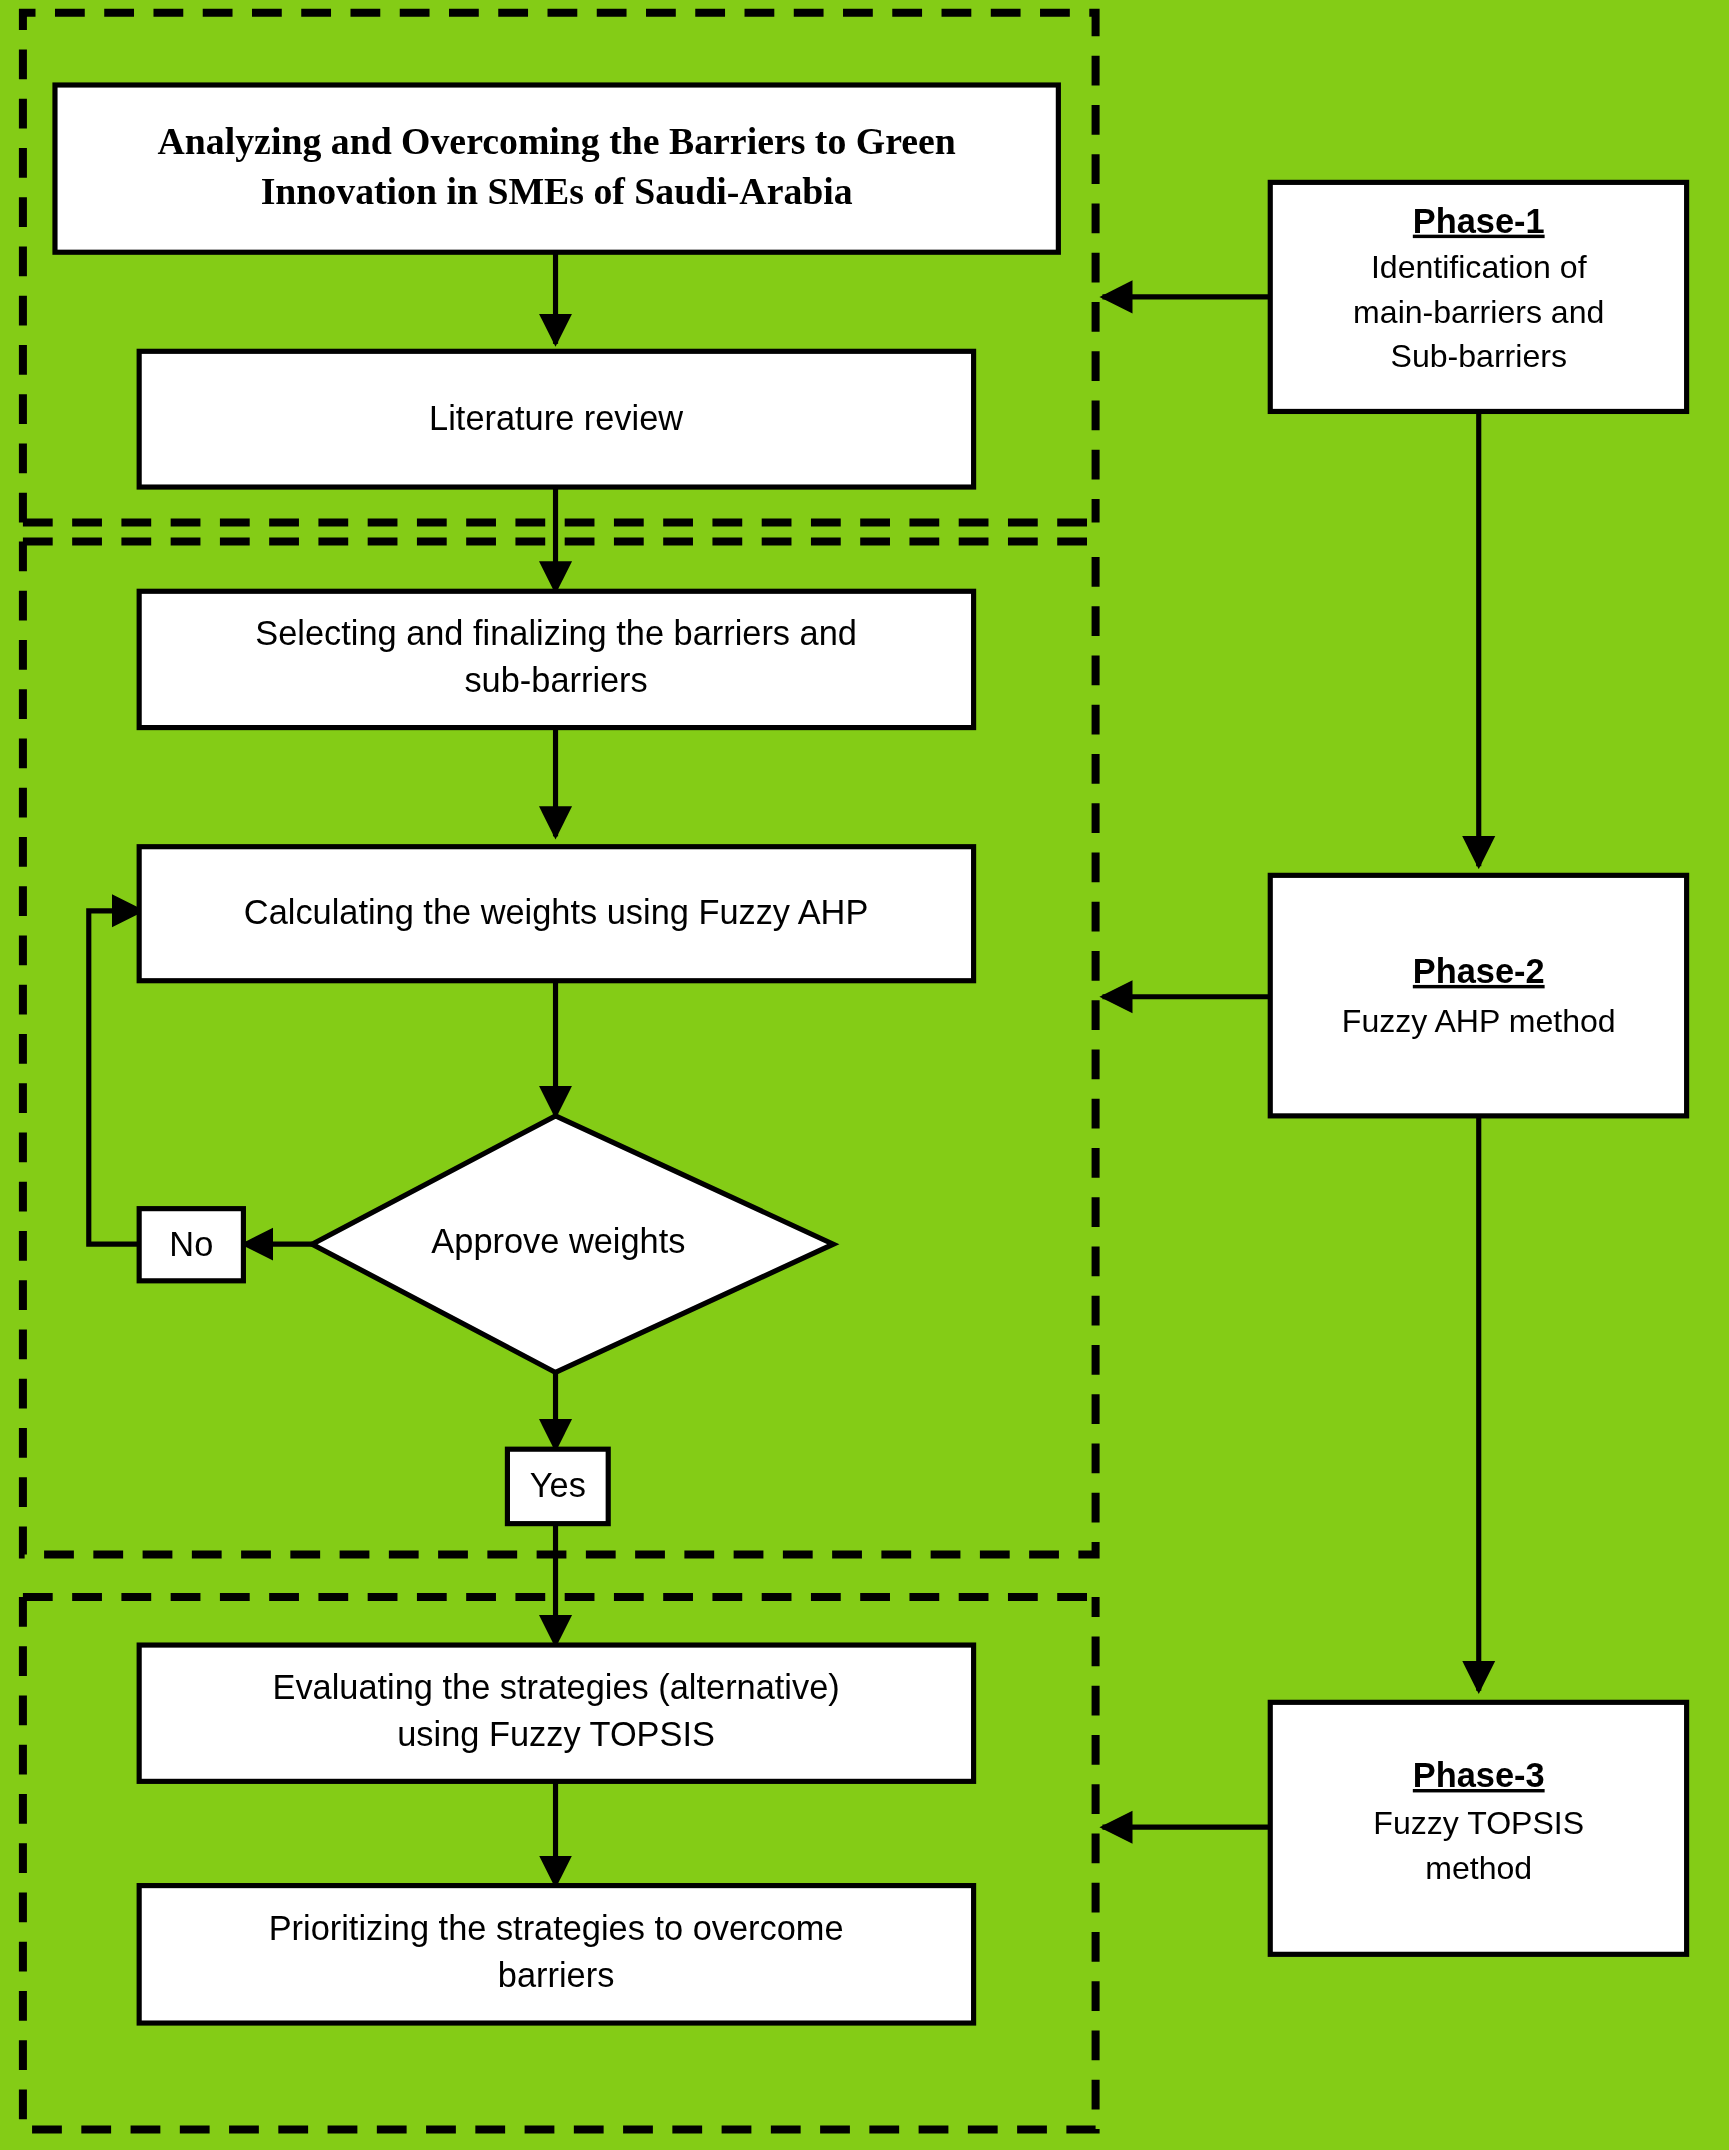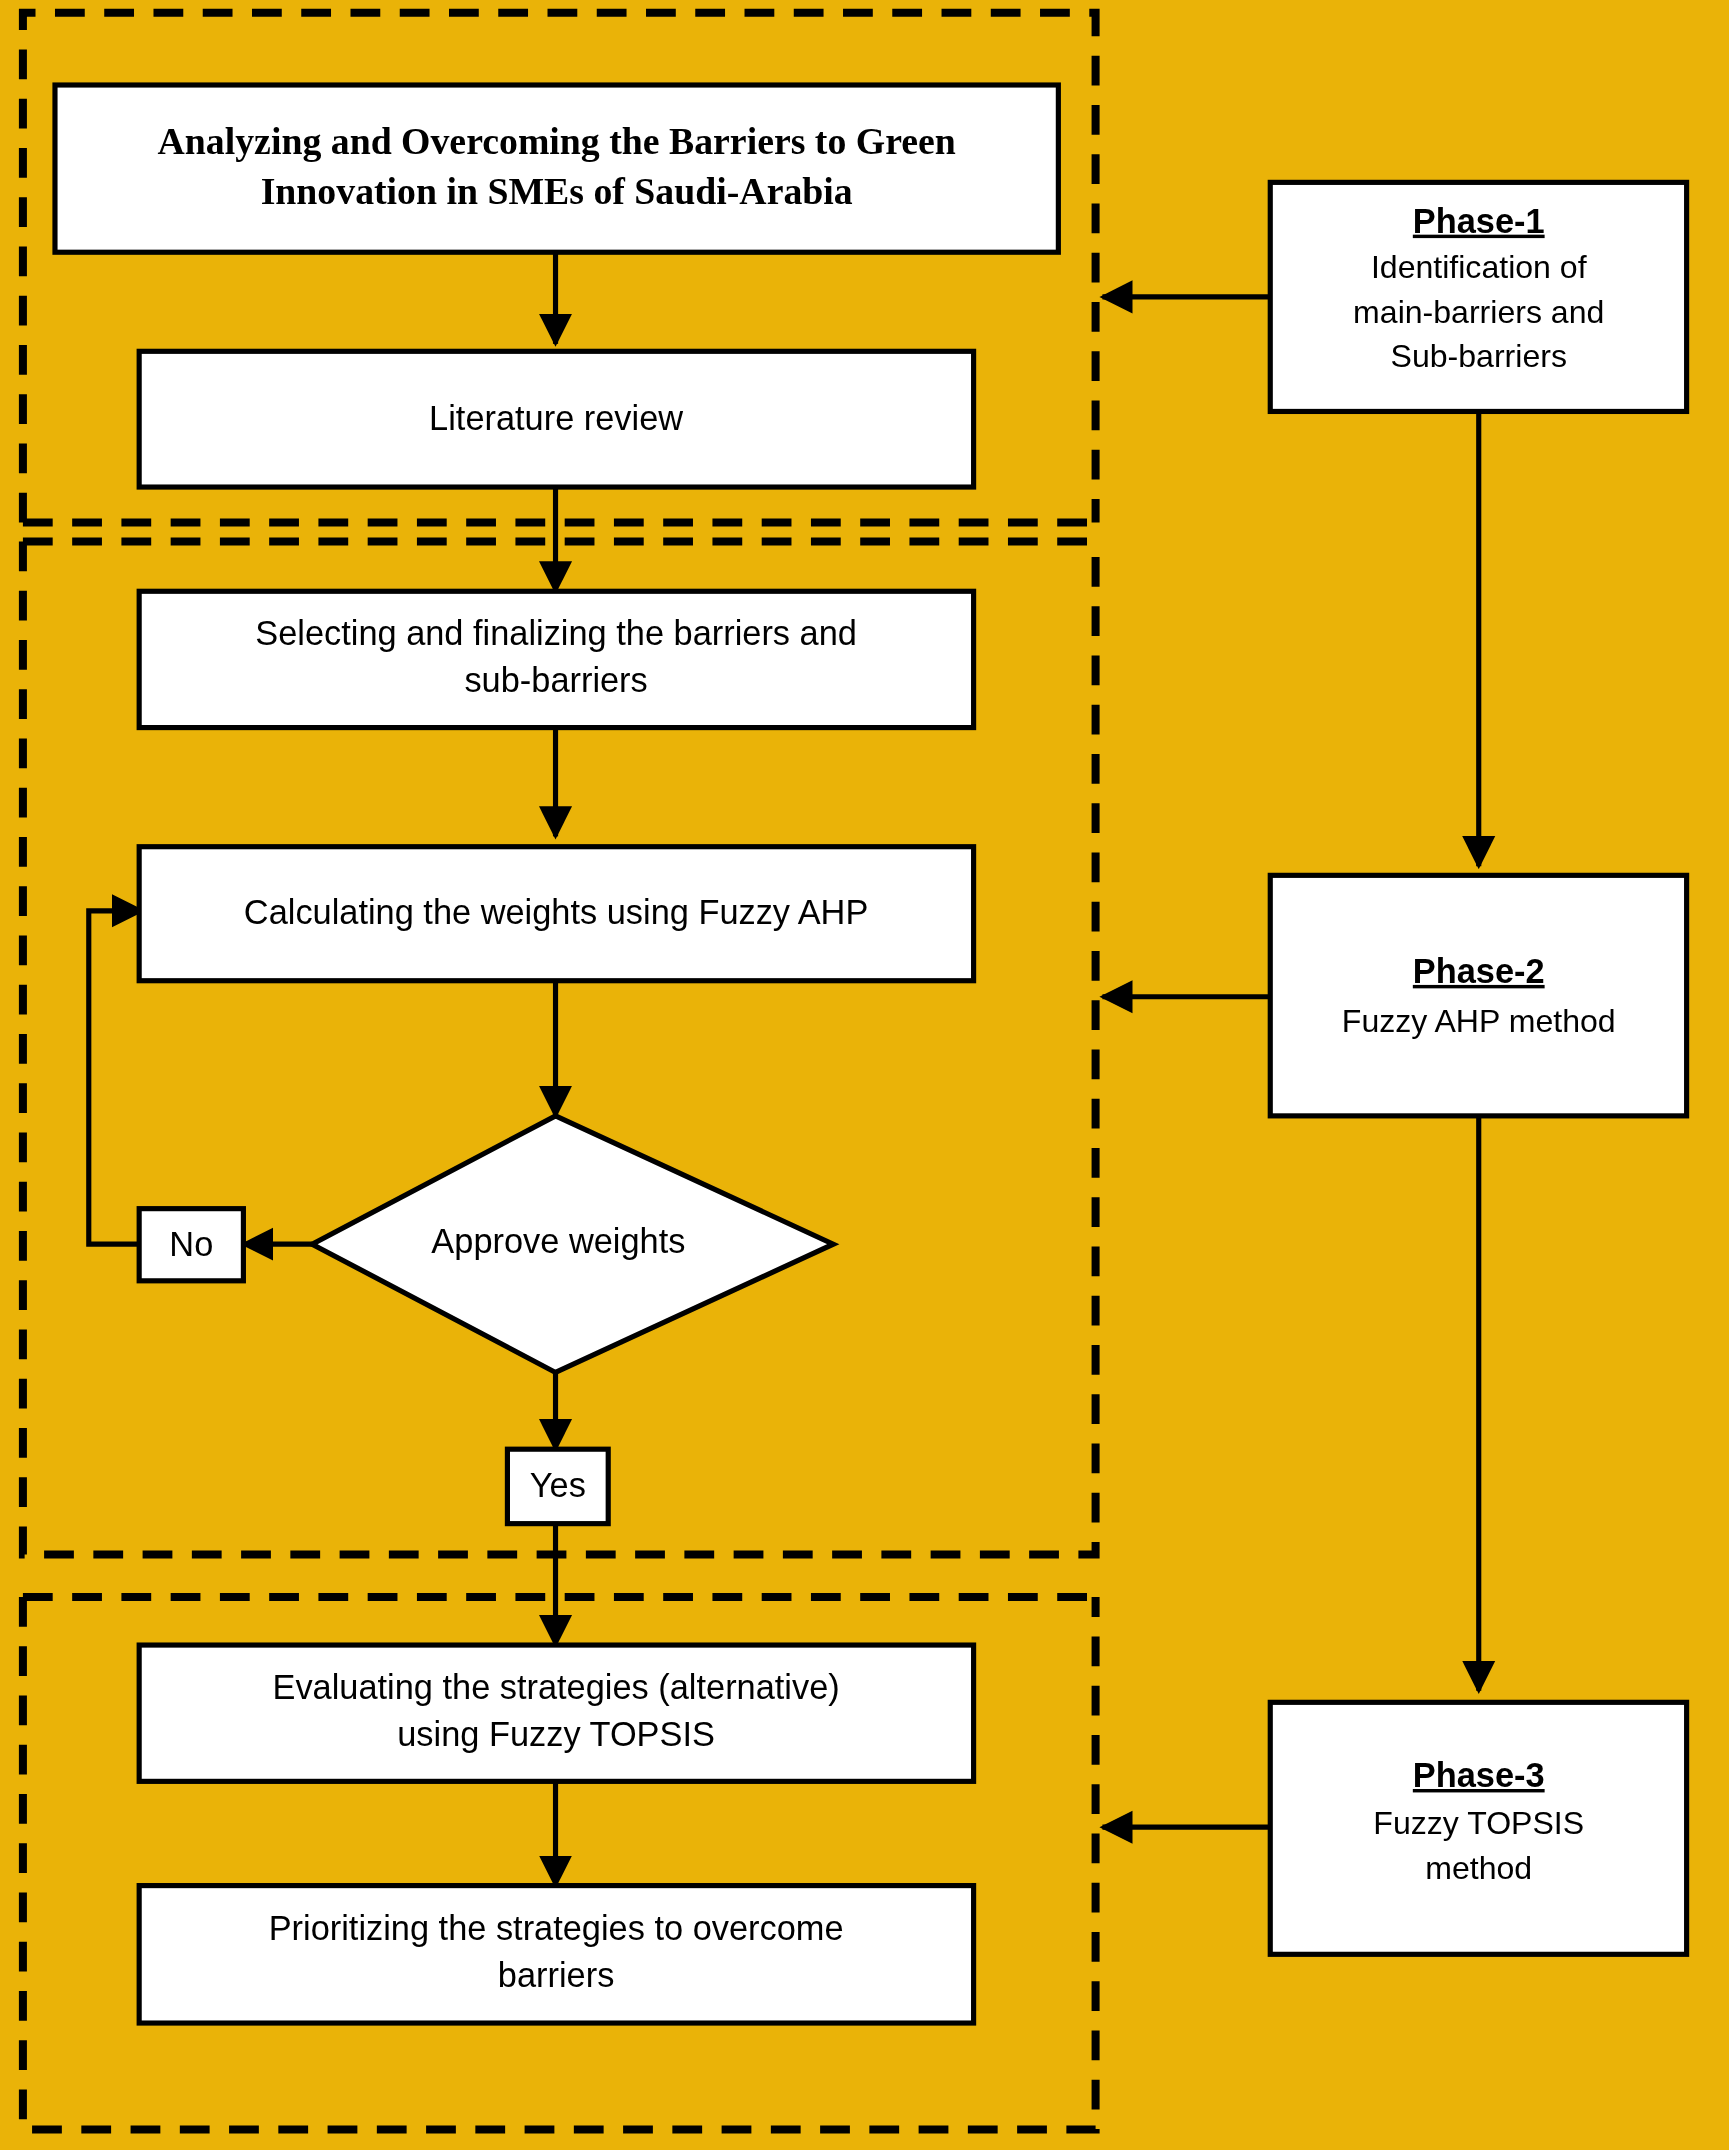--- a/index.html
+++ b/index.html
@@ -1,18 +1,18 @@
 <!DOCTYPE html>
 <html style="font-size:9.2px"><head>
 <meta charset="utf-8">
 <style>
   html,body{margin:0;padding:0;background:#ffffff;}
   body{width:1729px;height:2151px;overflow:hidden;
        font-family:"Liberation Sans", sans-serif;}
-  #stage{position:relative;width:1729px;height:2151px;background:#eab308;}
+  #stage{position:relative;width:1729px;height:2151px;background:#84cc16;}
   svg{position:absolute;left:0;top:0;width:1729px;height:2151px;display:block;}
 
   .boxtxt{
     font-family:"Liberation Sans", sans-serif;
     font-size:60px;
     fill:#000000;
     text-anchor:middle;
     dominant-baseline:middle;
   }
   .titletxt{

